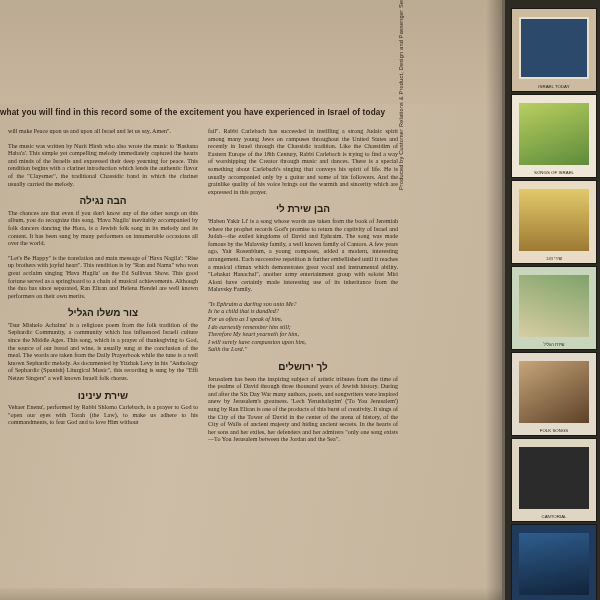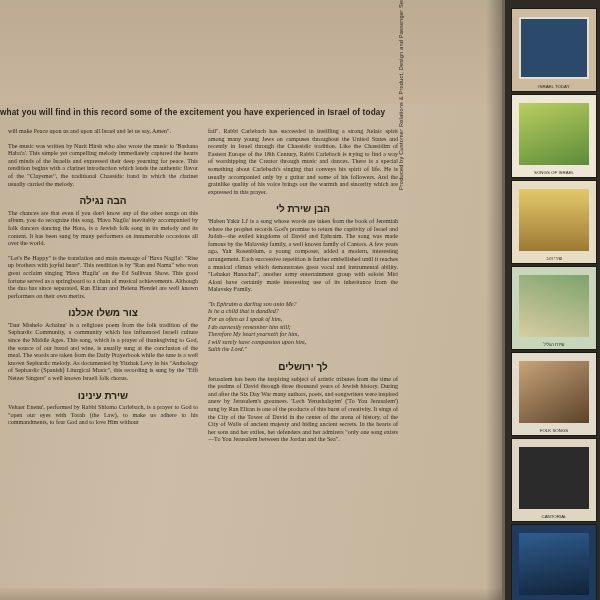--- a/index.html
+++ b/index.html
@@ -186,21 +186,21 @@
     <div class="liner">
 
       <div class="col left">
         <p>will make Peace upon us and upon all Israel and let us say, Amen".</p>
         <p>The music was written by Nurit Hirsh who also wrote the music to 'Bashana Haba'a'. This simple yet compelling melody immediately captured the hearts and minds of the Israelis and expressed their deep yearning for peace. This rendition begins with a clarinet introduction which lends the authentic flavor of the "Claysmer", the traditional Chassidic band in which the clarinet usually carried the melody.</p>
 
         <div class="heb-head">הבה נגילה</div>
         <p>The chances are that even if you don't know any of the other songs on this album, you do recognize this song. 'Hava Nagila' inevitably accompanied by folk dancers dancing the Hora, is a Jewish folk song in its melody and its content. It has been sung by many performers on innumerable occasions all over the world.</p>
         <p>"Let's Be Happy" is the translation and main message of 'Hava Nagila': "Rise up brothers with joyful heart". This rendition is by "Ran and Nama" who won great acclaim singing 'Hava Hagila' on the Ed Sullivan Show. This good fortune served as a springboard to a chain of musical achievements. Although the duo has since separated, Ran Eliran and Helena Hendel are well known performers on their own merits.</p>
 
-        <div class="heb-head">צור משלו אכלנו</div>
+        <div class="heb-head">צור משלו הגליל</div>
         <p>'Tsur Mishelo Achalnu' is a religious poem from the folk tradition of the Sephardic Community, a community which has influenced Israeli culture since the Middle Ages. This song, which is a prayer of thanksgiving to God, the source of our bread and wine, is usually sung at the conclusion of the meal. The words are taken from the Daily Prayerbook while the tune is a well known Sephardic melody. As documented by Yitzhak Levy in his "Anthology of Sephardic (Spanish) Liturgical Music", this recording is sung by the "Effi Netzer Singers" a well known Israeli folk chorus.</p>
 
         <div class="heb-head">שירת עינינו</div>
         <p>Vehaer Enenu', performed by Rabbi Shlomo Carlebach, is a prayer to God to "open our eyes with Torah (the Law), to make us adhere to his commandments, to fear God and to love Him without</p>
       </div>
 
       <div class="col right">
         <p>fail". Rabbi Carlebach has succeeded in instilling a strong Judaic spirit among many young Jews on campuses throughout the United States and recently in Israel through the Chassidic tradition. Like the Chassidim of Eastern Europe of the 18th Century, Rabbi Carlebach is trying to find a way of worshipping the Creator through music and dances. There is a special something about Carlebach's singing that conveys his spirit of life. He is usually accompanied only by a guitar and some of his followers. And the grainlike quality of his voice brings out the warmth and sincerity which are expressed in this prayer.</p>
 
         <div class="heb-head">הבן שירת לי</div>

